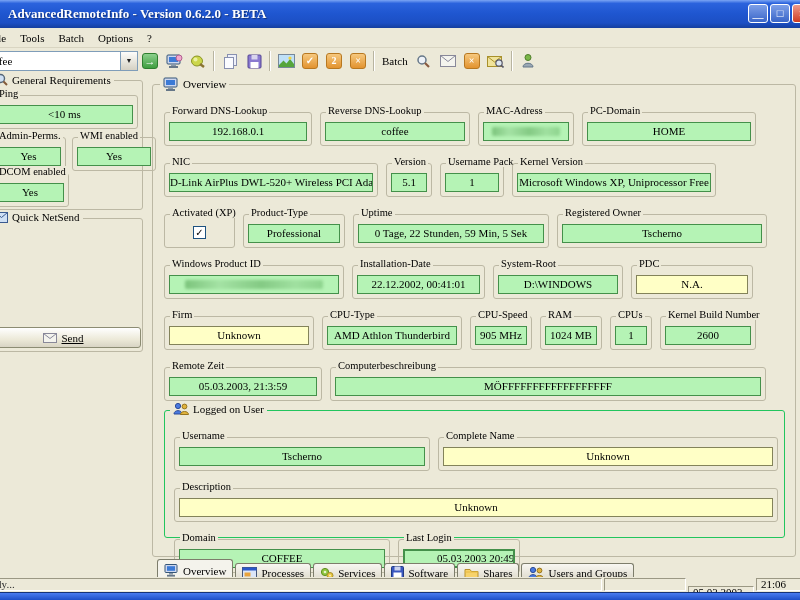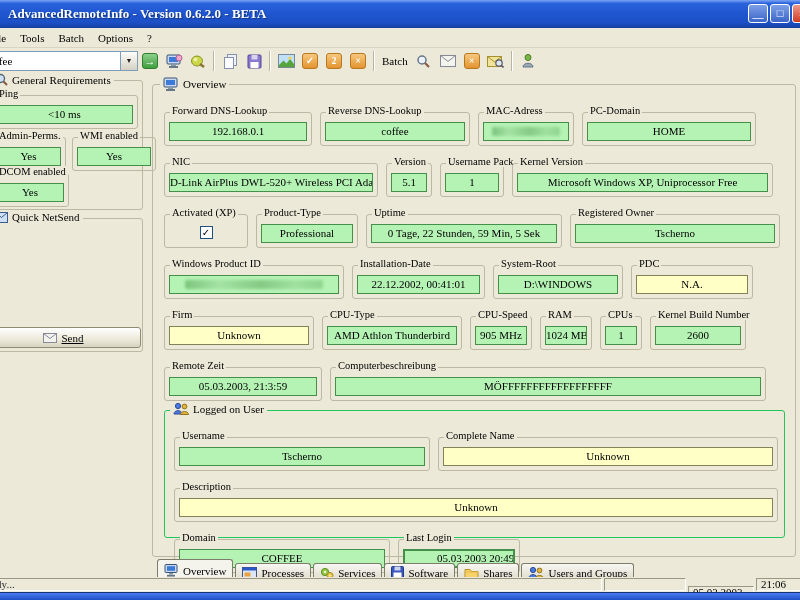--- a/index.html
+++ b/index.html
@@ -314,28 +314,28 @@
               <div class="vf">D-Link AirPlus DWL-520+ Wireless PCI Adap</div>
             </div>
             <div class="fg" style="width:46px">
               <span class="gl">Version</span>
               <div class="vf">5.1</div>
             </div>
             <div class="fg" style="width:64px">
               <span class="gl">Username Pack</span>
               <div class="vf">1</div>
             </div>
-            <div class="fg" style="width:261px">
+            <div class="fg" style="width:204px">
               <span class="gl">Kernel Version</span>
               <div class="vf">Microsoft Windows XP, Uniprocessor Free</div>
             </div>
           </div>
 
           <div class="frow">
-            <div class="fg" style="width:84px">
+            <div class="fg" style="width:71px">
               <span class="gl">Activated (XP)</span>
               <div class="cbwrap">
                   <span class="cb">✓</span>
                 </div>
             </div>
             <div class="fg" style="width:102px">
               <span class="gl">Product-Type</span>
               <div class="vf">Professional</div>
             </div>
             <div class="fg" style="width:196px">
@@ -375,21 +375,21 @@
               <div class="vf y">Unknown</div>
             </div>
             <div class="fg" style="width:140px">
               <span class="gl">CPU-Type</span>
               <div class="vf">AMD Athlon Thunderbird</div>
             </div>
             <div class="fg" style="width:62px">
               <span class="gl">CPU-Speed</span>
               <div class="vf">905 MHz</div>
             </div>
-            <div class="fg" style="width:52px">
+            <div class="fg" style="width:62px">
               <span class="gl">RAM</span>
               <div class="vf">1024 MB</div>
             </div>
             <div class="fg" style="width:42px">
               <span class="gl">CPUs</span>
               <div class="vf">1</div>
             </div>
             <div class="fg" style="width:96px">
               <span class="gl">Kernel Build Number</span>
               <div class="vf">2600</div>

